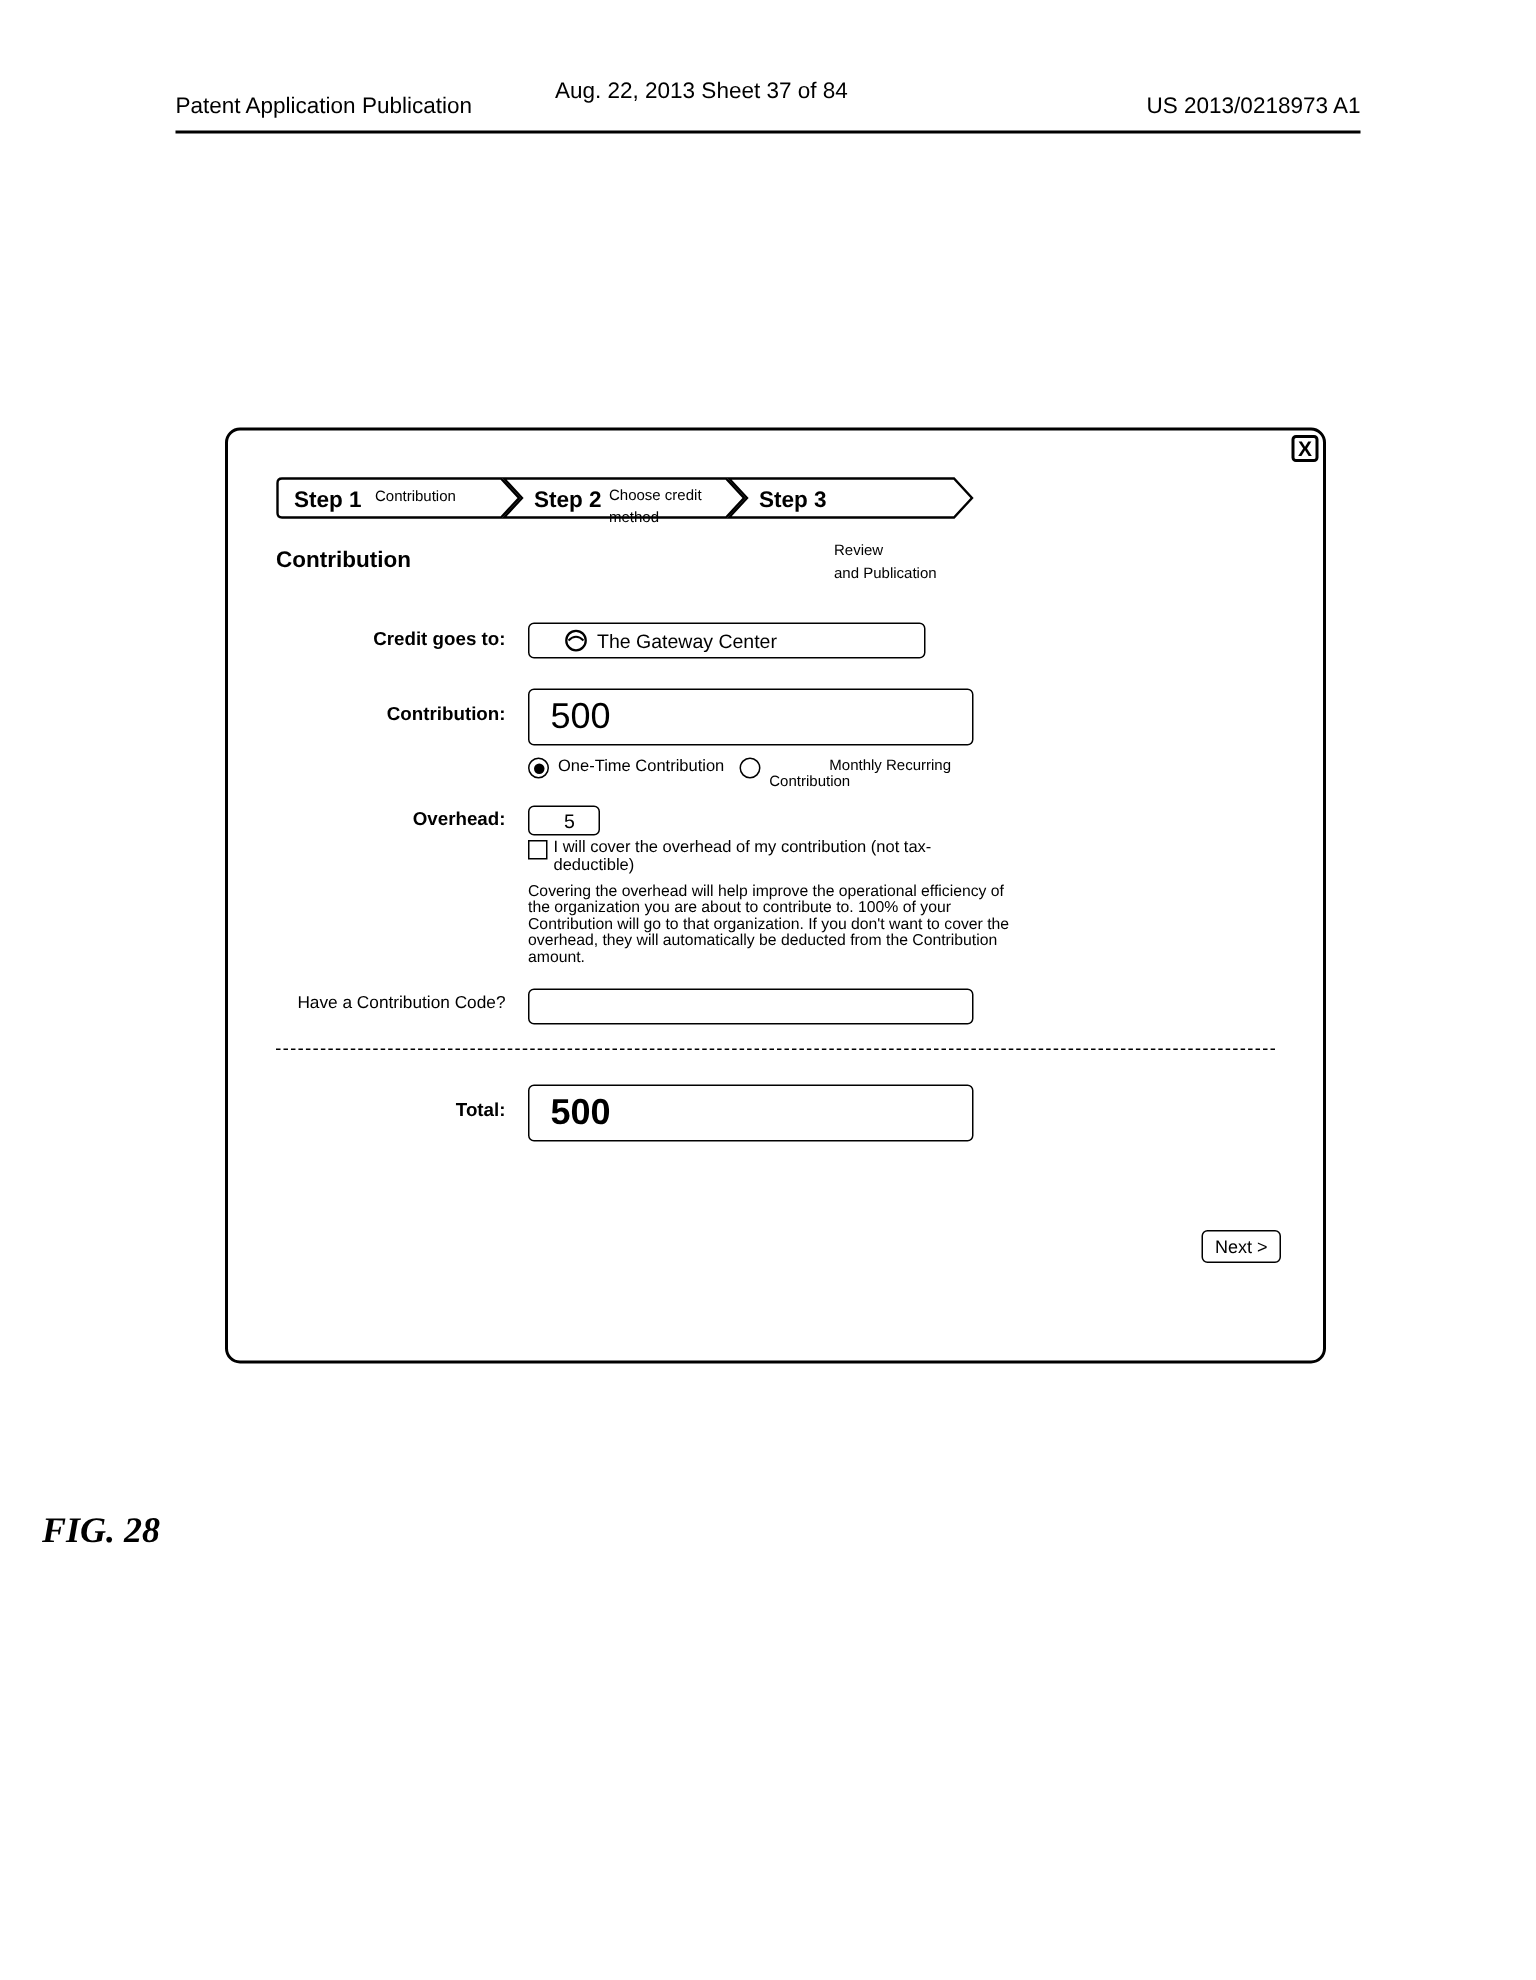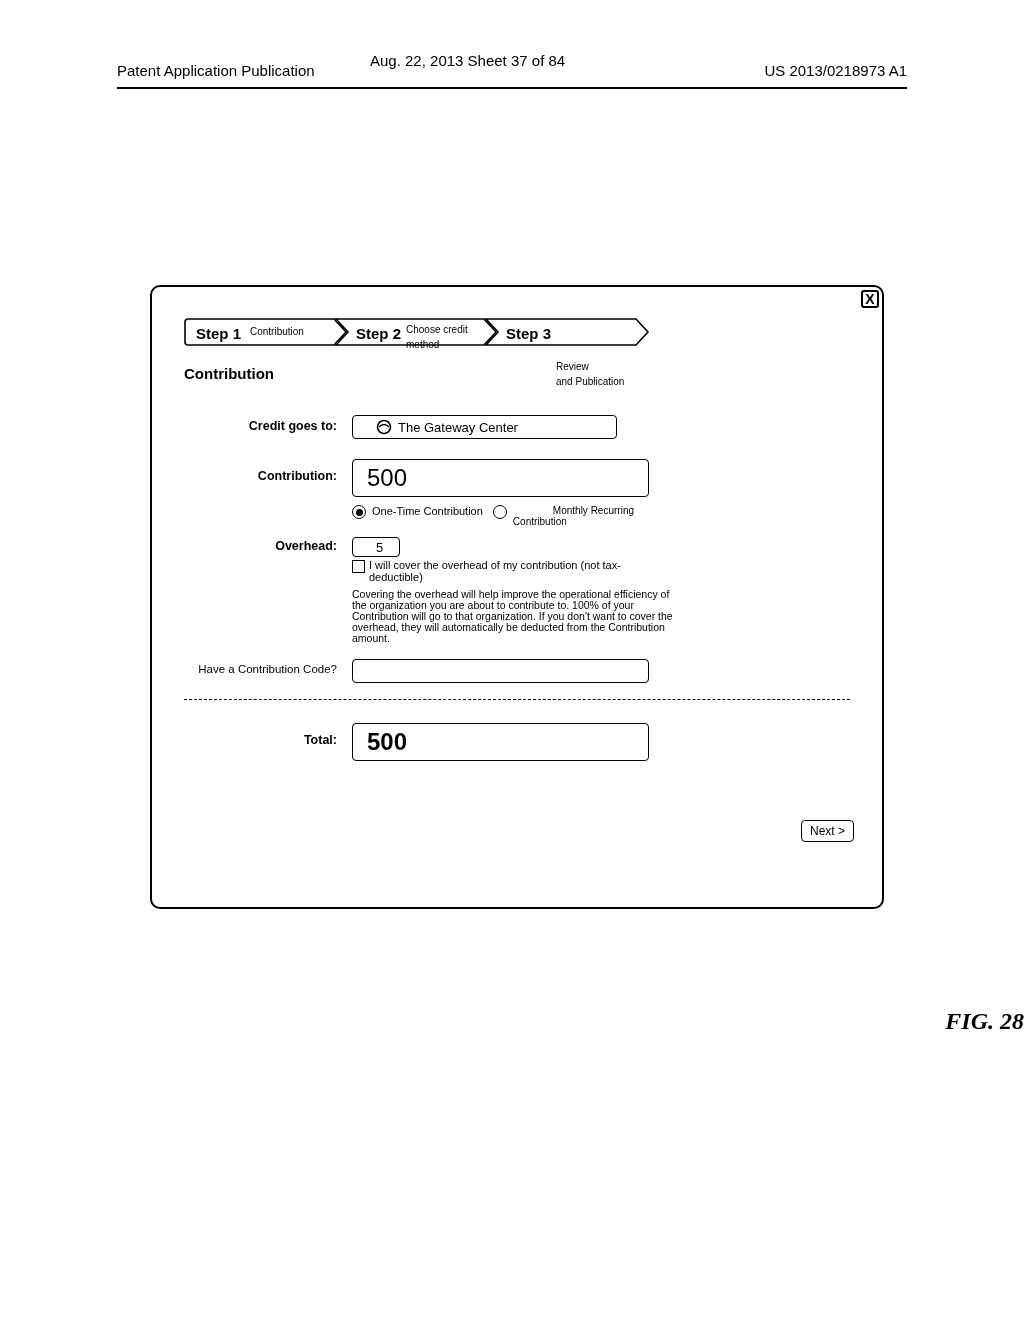--- a/index.html
+++ b/index.html
@@ -178,25 +178,26 @@
     border-radius: 4px;
     padding: 3px 8px;
     font-size: 12px;
     background: #fff;
   }
   .figcap {
     position: absolute;
     top: 1008px;
     left: 0;
     width: 1024px;
-    text-align: right;
+    text-align: left;
     font-family: "Times New Roman", serif;
     font-style: italic;
     font-weight: bold;
     font-size: 24px;
+    padding-left: 28px;
   }
   .org-icon {
     width: 16px;
     height: 16px;
     margin-right: 6px;
     flex-shrink: 0;
   }
   .org-box { width: 265px; }
   .ml-sub { display: inline-block; line-height: 10px; vertical-align: middle; }
 </style>

